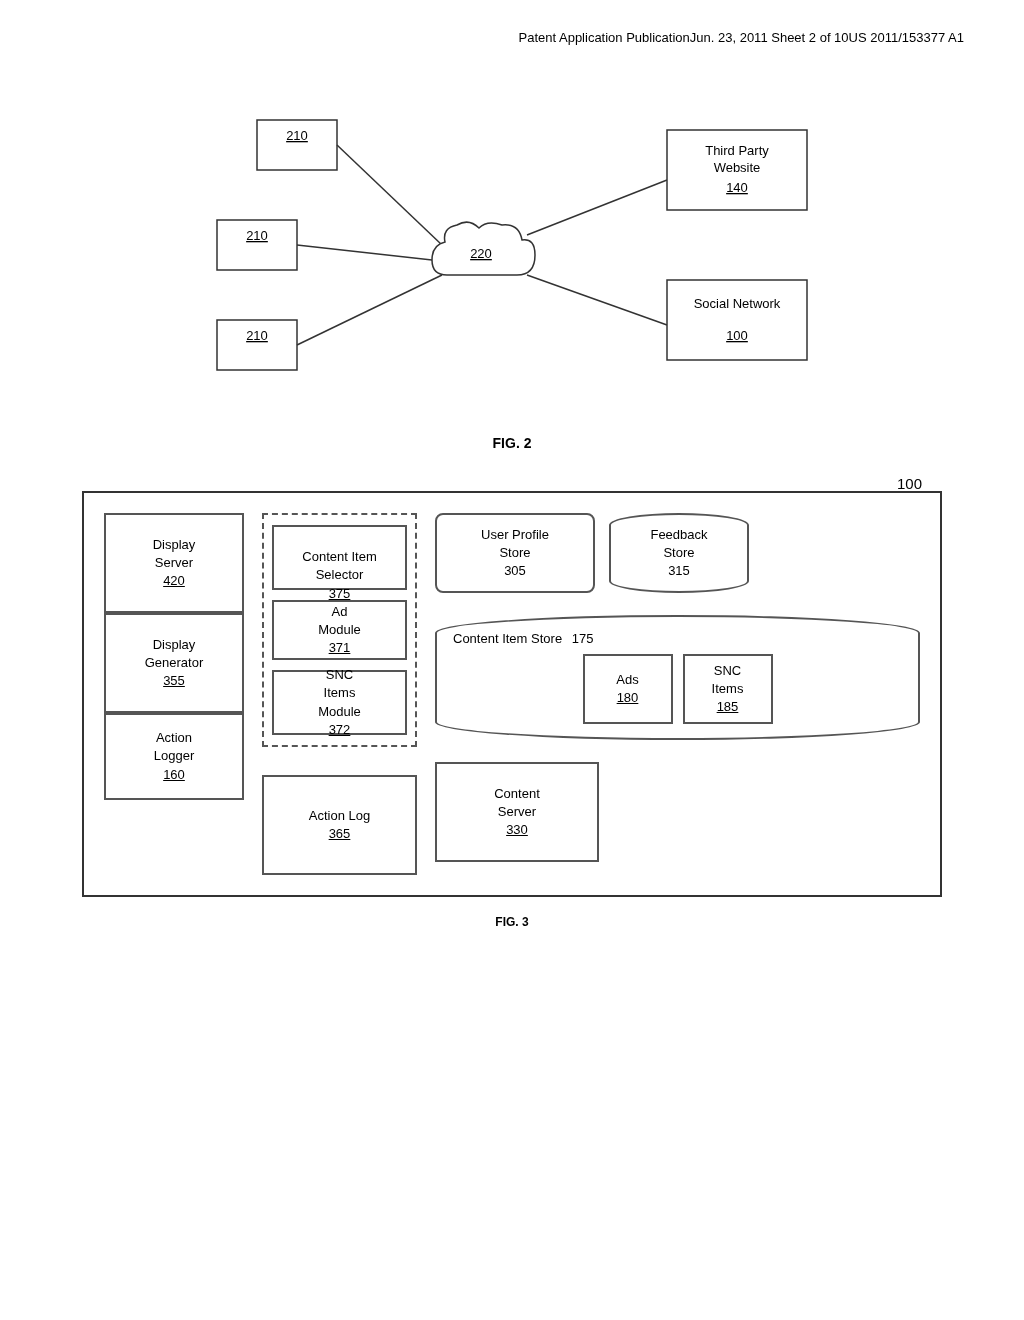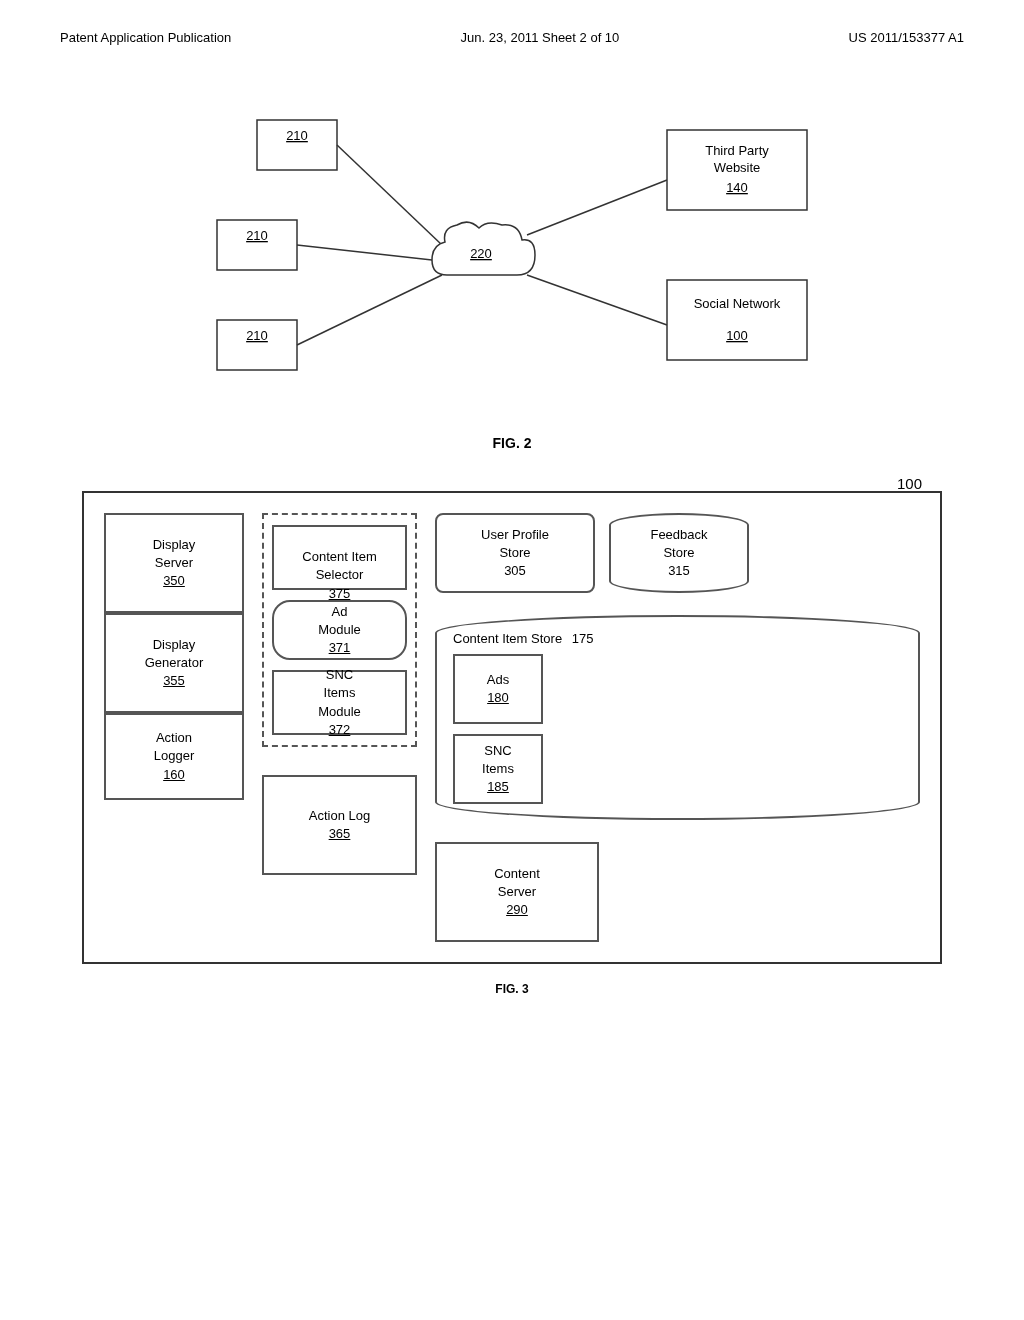--- a/index.html
+++ b/index.html
@@ -15,21 +15,21 @@
     .page {
       width: 1024px;
       min-height: 1320px;
       background: #fff;
       padding: 30px 60px;
     }
 
     
     .patent-header {
       display: flex;
-      justify-content: space-between;
+      justify-content: flex-end;
       align-items: center;
       margin-bottom: 40px;
       font-size: 13px;
     }
 
     
     .fig2-section {
       display: flex;
       flex-direction: column;
       align-items: center;
@@ -144,21 +144,21 @@
 
     
     .right-top {
       display: flex;
       flex-direction: row;
       gap: 14px;
     }
 
     .cis-inner-row {
       display: flex;
-      flex-direction: column;
+      flex-direction: row;
       gap: 10px;
       margin-top: 8px;
       width: 100%;
       justify-content: center;
     }
 
     
     .fig2-svg {
       width: 750px;
       height: 340px;
@@ -219,21 +219,21 @@
 
       <span class="fig3-label-100" style="font-size:15px;">100</span>
 
       <div style="display:flex; flex-direction:row; gap:18px; align-items:flex-start;">
 
         <div class="col-left">
 
           <div class="box" style="height:100px; width:140px;">
             <span style="white-space:pre-line;">Display
 Server</span>
-            <span class="box-num">350</span>
+            <span class="box-num">420</span>
           </div>
 
           <div class="box" style="height:100px; width:140px;">
             <span style="white-space:pre-line;">Display
 Generator</span>
             <span class="box-num">355</span>
           </div>
 
           <div class="box" style="height:87px; width:140px;">
             <span style="white-space:pre-line;">Action
@@ -245,21 +245,21 @@
         <div class="col-mid">
 
           <div class="cis-group" style="width:155px;">
 
             <div class="box" style="width:135px; height:65px;">
               <span style="white-space:pre-line;margin-top:36px;">Content Item
 Selector</span>
               <span class="box-num">375</span>
             </div>
 
-            <div class="box" style="width:135px; height:60px;border-radius:18px;">
+            <div class="box" style="width:135px; height:60px;">
               <span style="white-space:pre-line;">Ad
 Module</span>
               <span class="box-num">371</span>
             </div>
 
             <div class="box" style="width:135px; height:65px;">
               <span style="white-space:pre-line;">SNC
 Items
 Module</span>
               <span class="box-num">372</span>
@@ -305,21 +305,21 @@
                 <span style="white-space:pre-line;">SNC
 Items</span>
                 <span class="box-num">185</span>
               </div>
             </div>
           </div>
 
           <div class="box" style="width:164px; height:100px; align-self:flex-start; margin-top:8px;">
             <span style="white-space:pre-line;">Content
 Server</span>
-            <span class="box-num">290</span>
+            <span class="box-num">330</span>
           </div>
 
         </div>
       </div>
     </div>
 
     <div class="fig3-caption">FIG. 3</div>
   </div>
 
 </div>

